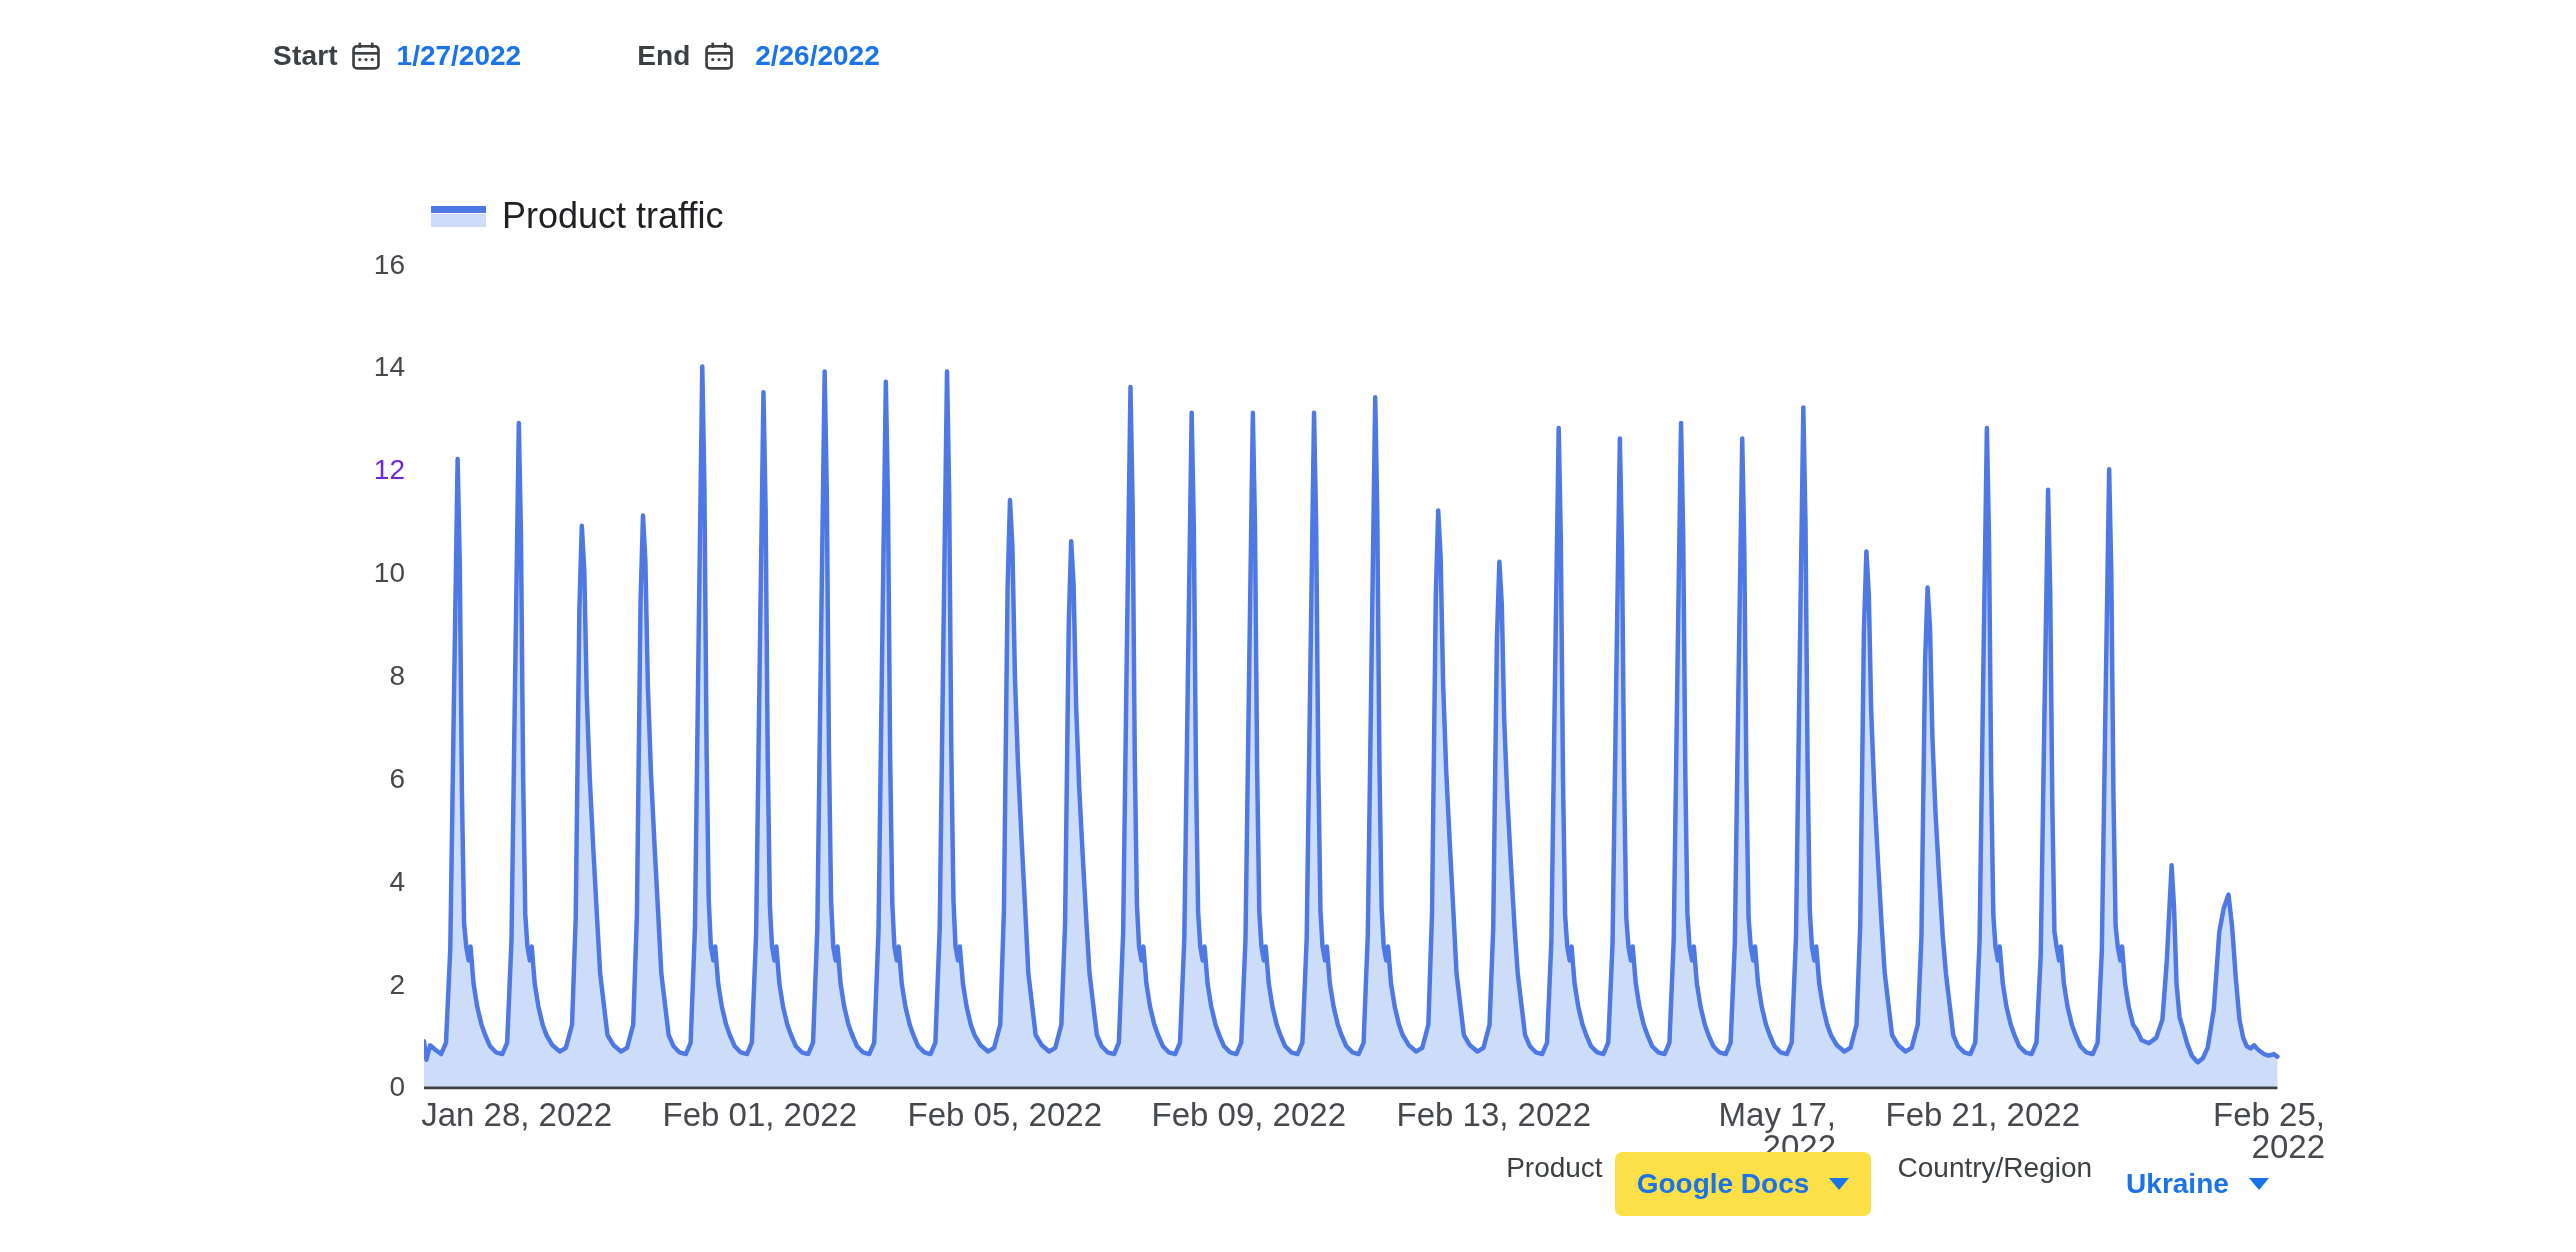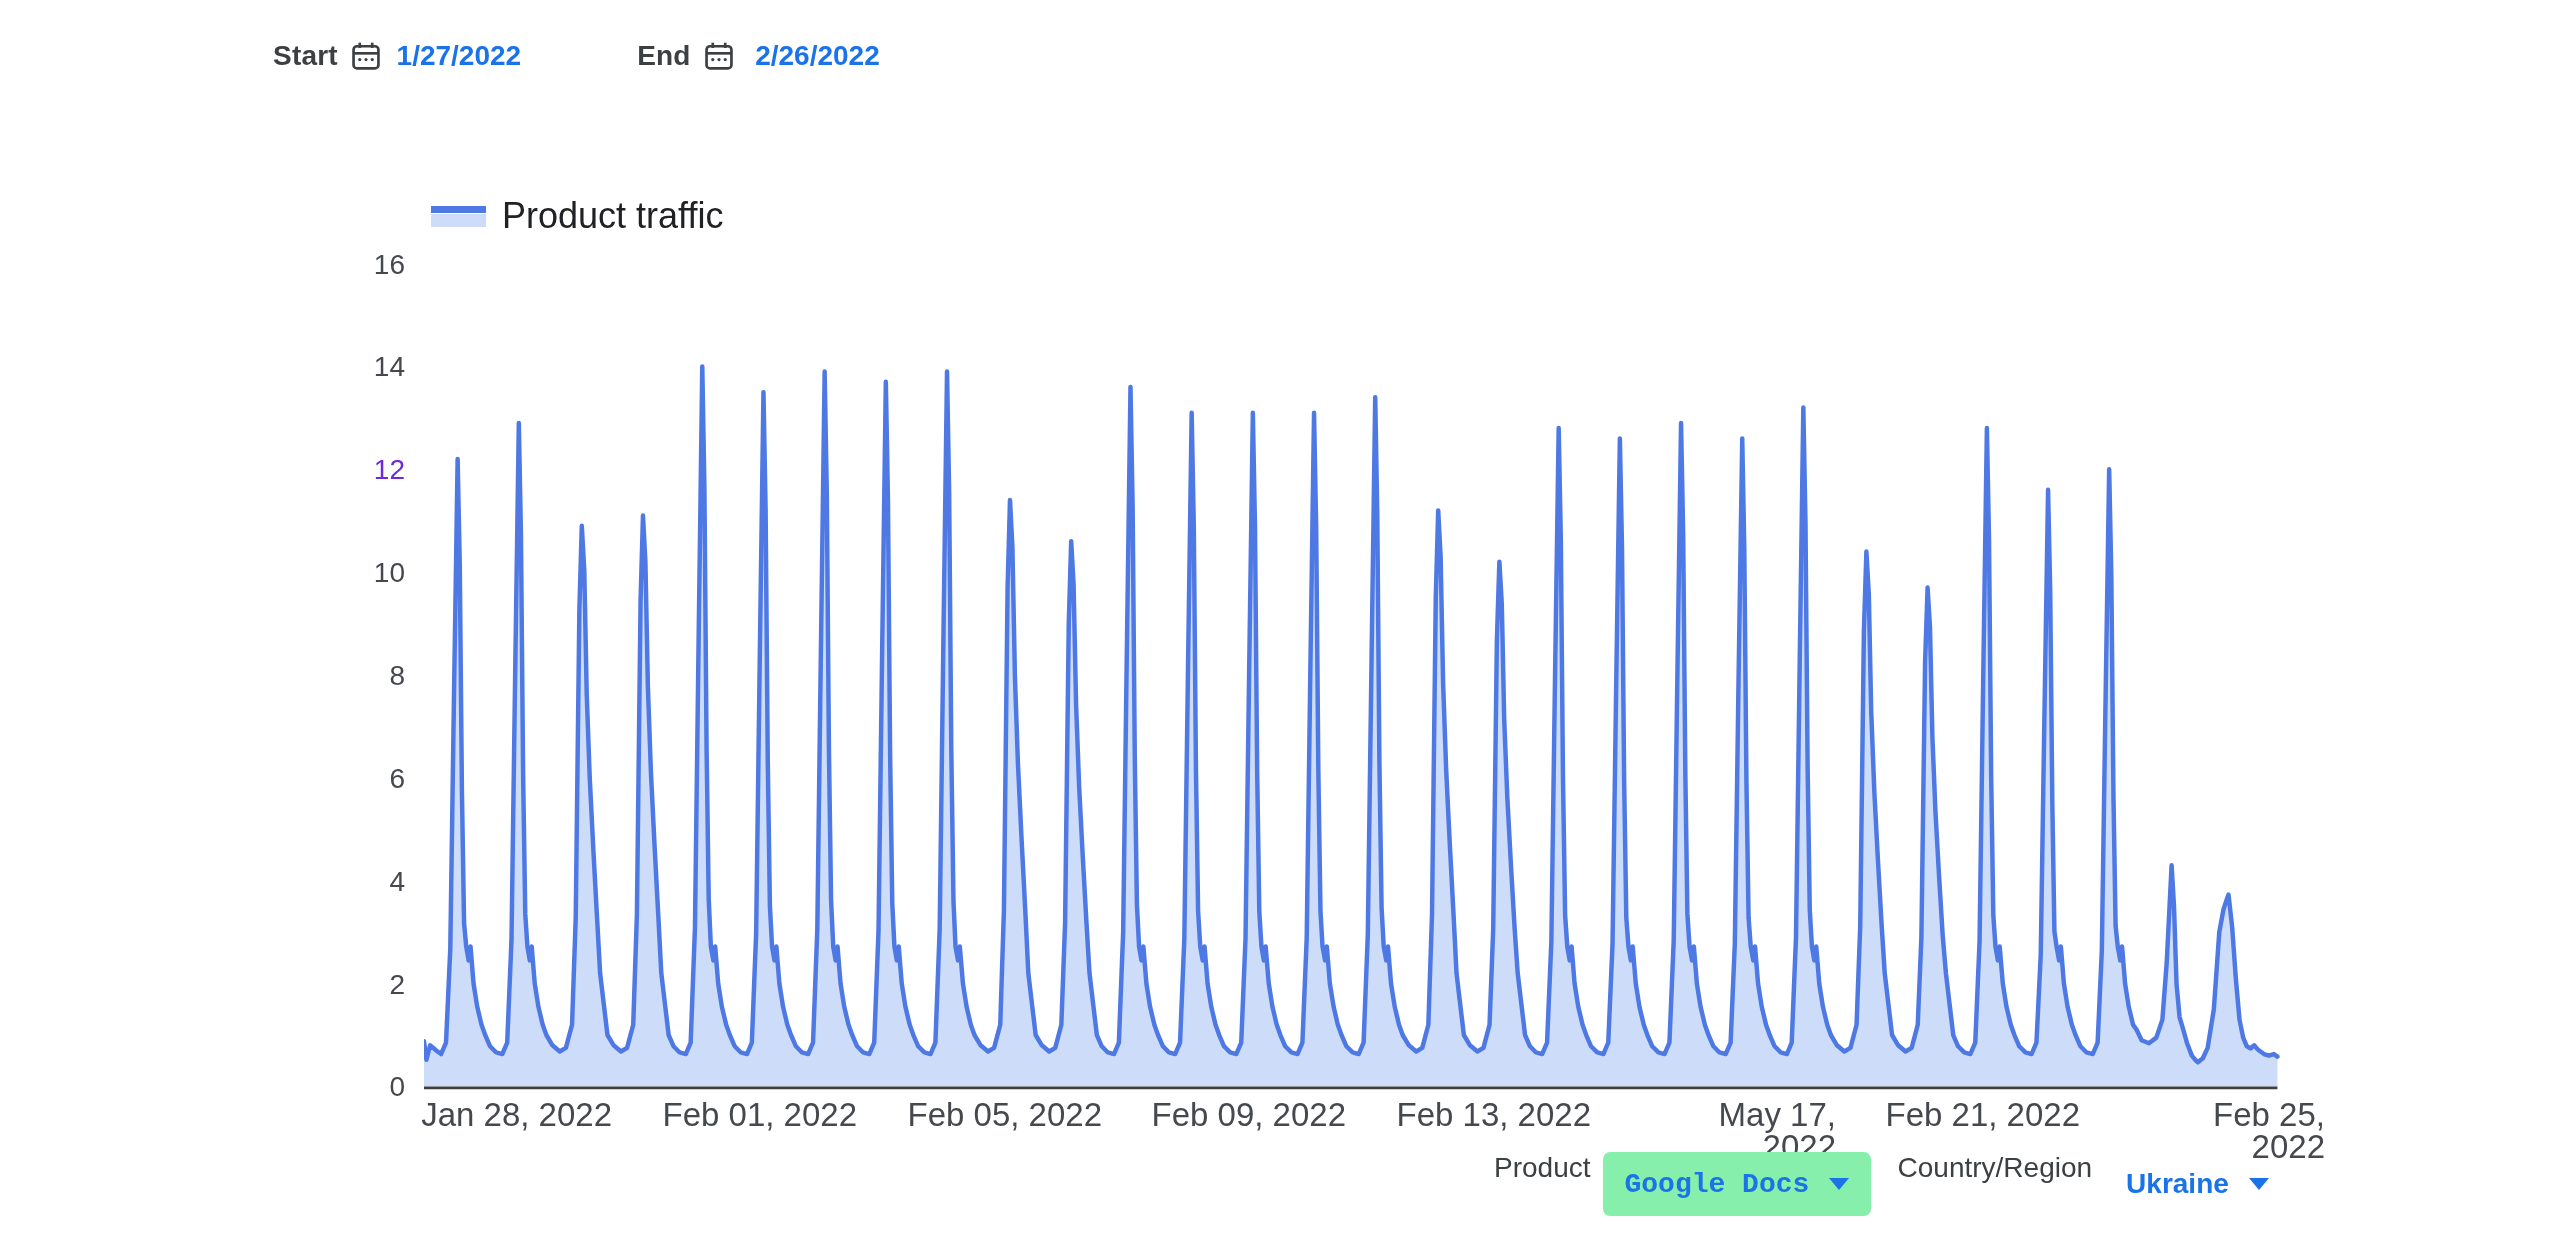--- a/index.html
+++ b/index.html
@@ -112,21 +112,21 @@
       <div class="x-label" style="left: 1149px; top: 1099px; color: rgb(69, 72, 77);">Feb 09, 2022</div>
       <div class="x-label" style="left: 1394px; top: 1099px; color: rgb(69, 72, 77);">Feb 13, 2022</div>
       <div class="x-label" style="left: 1639px; top: 1099px; color: rgb(69, 72, 77);">May 17, 2022</div>
       <div class="x-label" style="left: 1883px; top: 1099px; color: rgb(69, 72, 77);">Feb 21, 2022</div>
       <div class="x-label" style="left: 2128px; top: 1099px; color: rgb(69, 72, 77);">Feb 25,
 2022</div>
     </div>
 
   <div id="controls-row">
     <span class="ctl-label">Product</span>
-    <span class="ctl-select pill" style="background: #86efac; font-family: Liberation Mono, monospace;">
+    <span class="ctl-select pill" style="background: #fde047;">
       <span class="ctl-value" style="color: rgb(26, 115, 232);">Google Docs</span>
       <span class="caret" style="border-top-color: rgb(26, 115, 232);"></span>
     </span>
     <span class="ctl-label">Country/Region</span>
     <span class="ctl-select plain">
       <span class="ctl-value" style="color: rgb(26, 115, 232);">Ukraine</span>
       <span class="caret" style="border-top-color: rgb(26, 115, 232);"></span>
     </span>
   </div>
 

